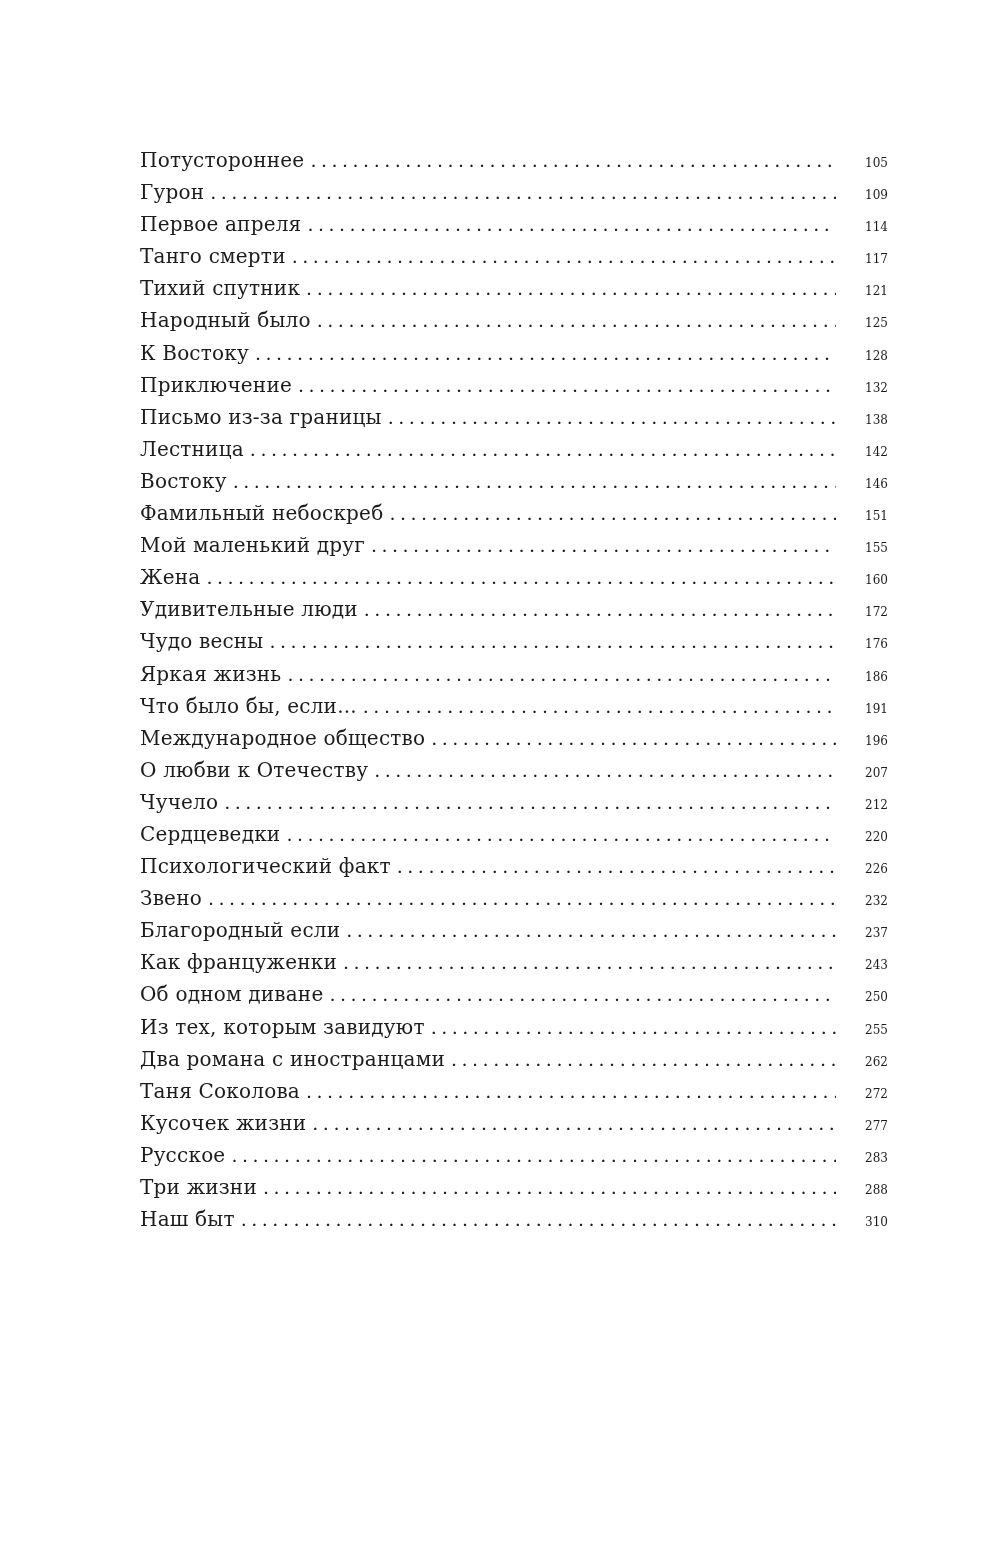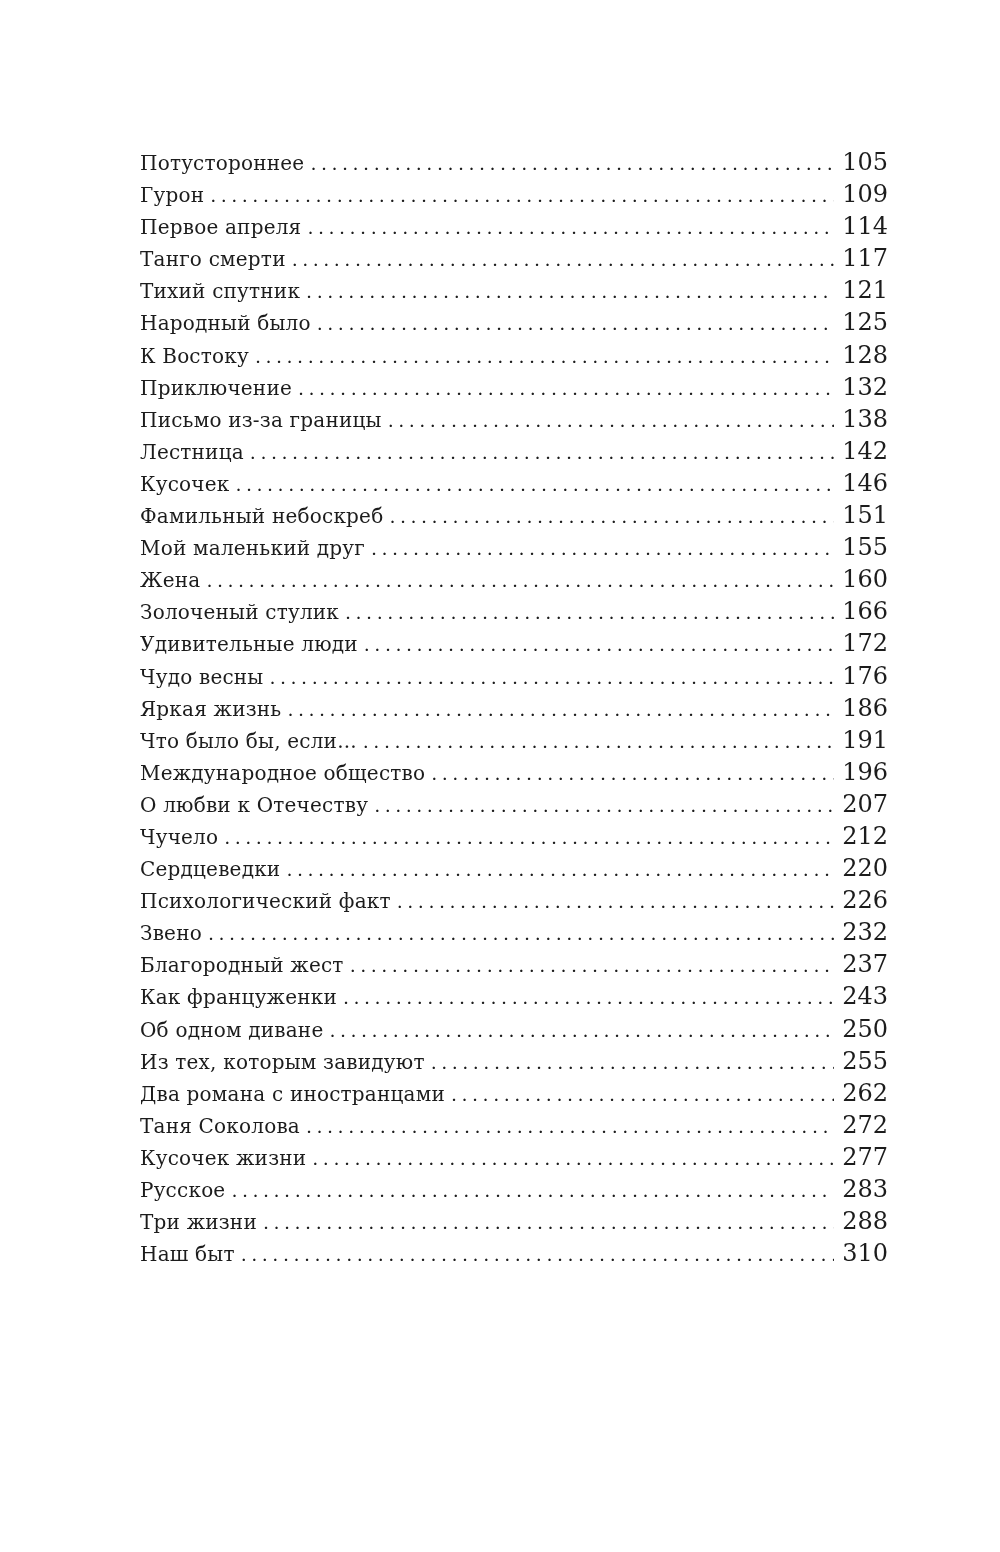--- a/index.html
+++ b/index.html
@@ -47,21 +47,21 @@
   .leader::after {
     content: "..........................................................................................................................................................";
     letter-spacing: 4.5px;
     font-size: 19px;
     color: #1c1c1c;
   }
   .pagenum {
     flex: 0 0 auto;
     min-width: 44px;
     text-align: right;
-    font-size: 24px;
+    font-size: 12px;
     font-variant-numeric: oldstyle-nums;
   }
 </style>
 </head>
 <body>
 
 <div class="page">
   <div class="toc">
     <div>
         <div class="row">
@@ -108,45 +108,40 @@
           <span class="title">Письмо из-за границы</span>
           <span class="leader"></span>
           <span class="pagenum">138</span>
         </div>
         <div class="row">
           <span class="title">Лестница</span>
           <span class="leader"></span>
           <span class="pagenum">142</span>
         </div>
         <div class="row">
-          <span class="title">Кусочек</span>
+          <span class="title">Востоку</span>
           <span class="leader"></span>
           <span class="pagenum">146</span>
         </div>
         <div class="row">
           <span class="title">Фамильный небоскреб</span>
           <span class="leader"></span>
           <span class="pagenum">151</span>
         </div>
         <div class="row">
           <span class="title">Мой маленький друг</span>
           <span class="leader"></span>
           <span class="pagenum">155</span>
         </div>
         <div class="row">
           <span class="title">Жена</span>
           <span class="leader"></span>
           <span class="pagenum">160</span>
         </div>
         <div class="row">
-          <span class="title">Золоченый стулик</span>
-          <span class="leader"></span>
-          <span class="pagenum">166</span>
-        </div>
-        <div class="row">
           <span class="title">Удивительные люди</span>
           <span class="leader"></span>
           <span class="pagenum">172</span>
         </div>
         <div class="row">
           <span class="title">Чудо весны</span>
           <span class="leader"></span>
           <span class="pagenum">176</span>
         </div>
         <div class="row">
@@ -183,21 +178,21 @@
           <span class="title">Психологический факт</span>
           <span class="leader"></span>
           <span class="pagenum">226</span>
         </div>
         <div class="row">
           <span class="title">Звено</span>
           <span class="leader"></span>
           <span class="pagenum">232</span>
         </div>
         <div class="row">
-          <span class="title">Благородный жест</span>
+          <span class="title">Благородный если</span>
           <span class="leader"></span>
           <span class="pagenum">237</span>
         </div>
         <div class="row">
           <span class="title">Как француженки</span>
           <span class="leader"></span>
           <span class="pagenum">243</span>
         </div>
         <div class="row">
           <span class="title">Об одном диване</span>

